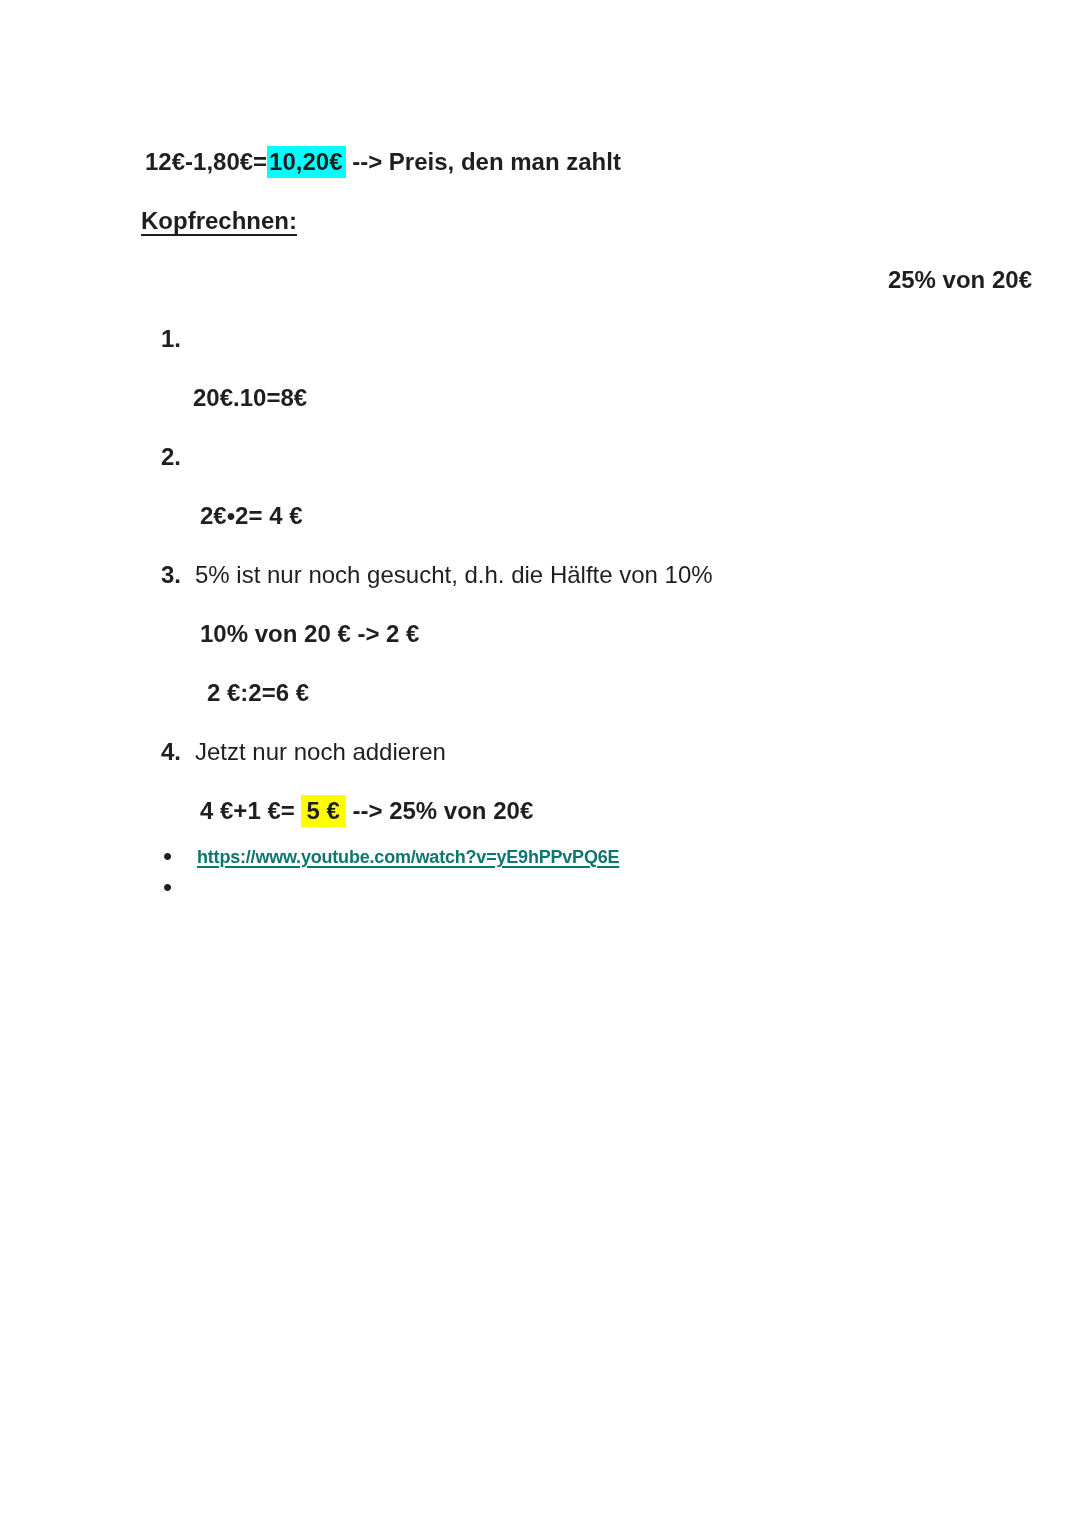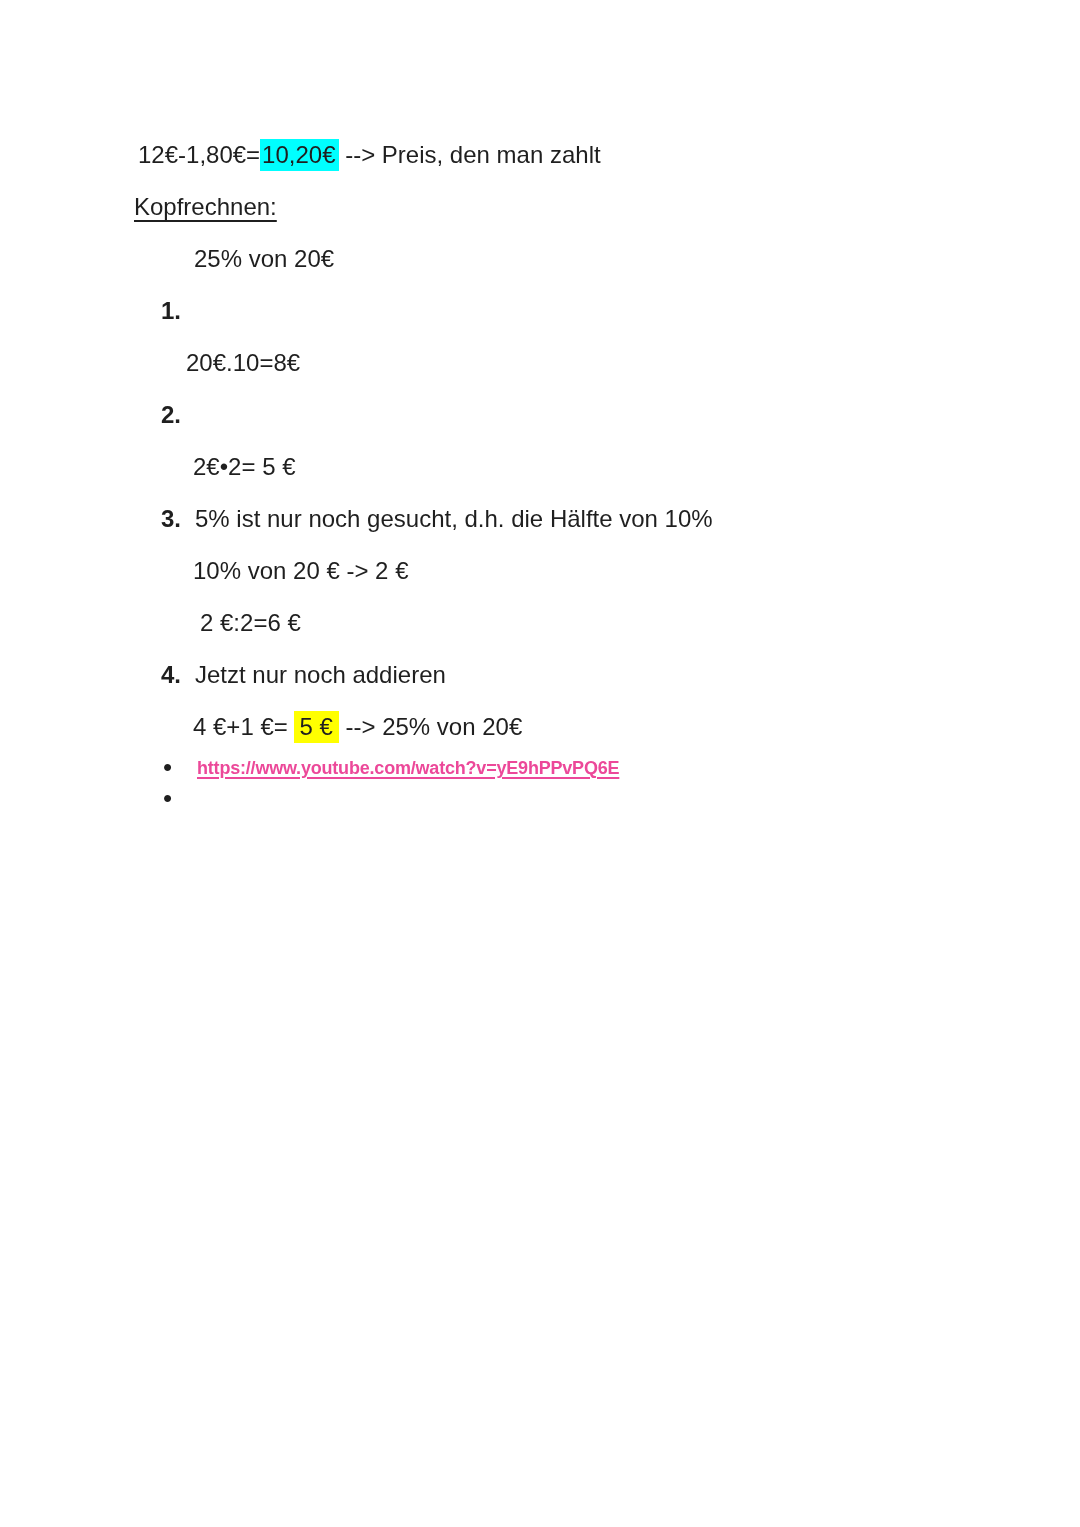--- a/index.html
+++ b/index.html
@@ -12,28 +12,28 @@
     overflow: hidden;
   }
   .page {
     width: 1080px;
     height: 1527px;
     background: #ffffff;
     padding: 128px 40px 0 133px;
     font-size: 24px;
     line-height: 51px;
   }
-  .line { margin: 1px; }
+  .line { margin: 8px; font-weight: bold; }
   .first-line { padding-left: 4px; }
   .heading-underline {
     text-decoration: underline;
     text-decoration-thickness: 2px;
     text-underline-offset: 5px;
   }
-  .task { padding-left: 60px; }
+  .task { padding-left: 60px; text-align: right; }
   .step { display: flex; }
   .step { padding-left: 28px; }
   .step .num { font-weight: 700; width: 34px; flex: none; }
   .sub-a { padding-left: 52px; }
   .sub-b { padding-left: 59px; }
   .sub-c { padding-left: 59px; }
   .sub-d { padding-left: 66px; }
   .sub-e { padding-left: 59px; }
   mark.cyan   { background: #00ffff; color: inherit; padding: 2px 3px 3px 2px; }
   mark.yellow { background: #ffff00; color: inherit; padding: 2px 6px 3px 5px; }
@@ -52,21 +52,21 @@
     position: absolute;
     left: 30px;
     top: -1px;
     color: #1f1f1f;
     font-weight: 400;
     font-size: 26px;
     line-height: 26px;
     letter-spacing: 0;
   }
   .link {
-    color: #ec4899;
+    color: #0f766e;
     text-decoration: underline;
     text-decoration-thickness: 1.5px;
     text-underline-offset: 3px;
     cursor: pointer;
     text-align: center;
   }
   .link .block { display: block; }
 </style>
 </head>
 <body>
@@ -80,21 +80,21 @@
   <p class="line task">25% von 20€</p>
 
   <div class="step">
     <span class="num">1.</span>
   </div>
   <p class="line sub-a">20€.10=8€</p>
 
   <div class="step">
     <span class="num">2.</span>
   </div>
-  <p class="line sub-b">2€•2= 5 €</p>
+  <p class="line sub-b">2€•2= 4 €</p>
 
   <div class="step">
     <span class="num">3.</span>
     <span class="step-text">5% ist nur noch gesucht, d.h. die Hälfte von 10%</span>
   </div>
   <p class="line sub-c">10% von 20 € -&gt; 2 €</p>
   <p class="line sub-d">2 €:2=6 €</p>
 
   <div class="step">
     <span class="num">4.</span>

